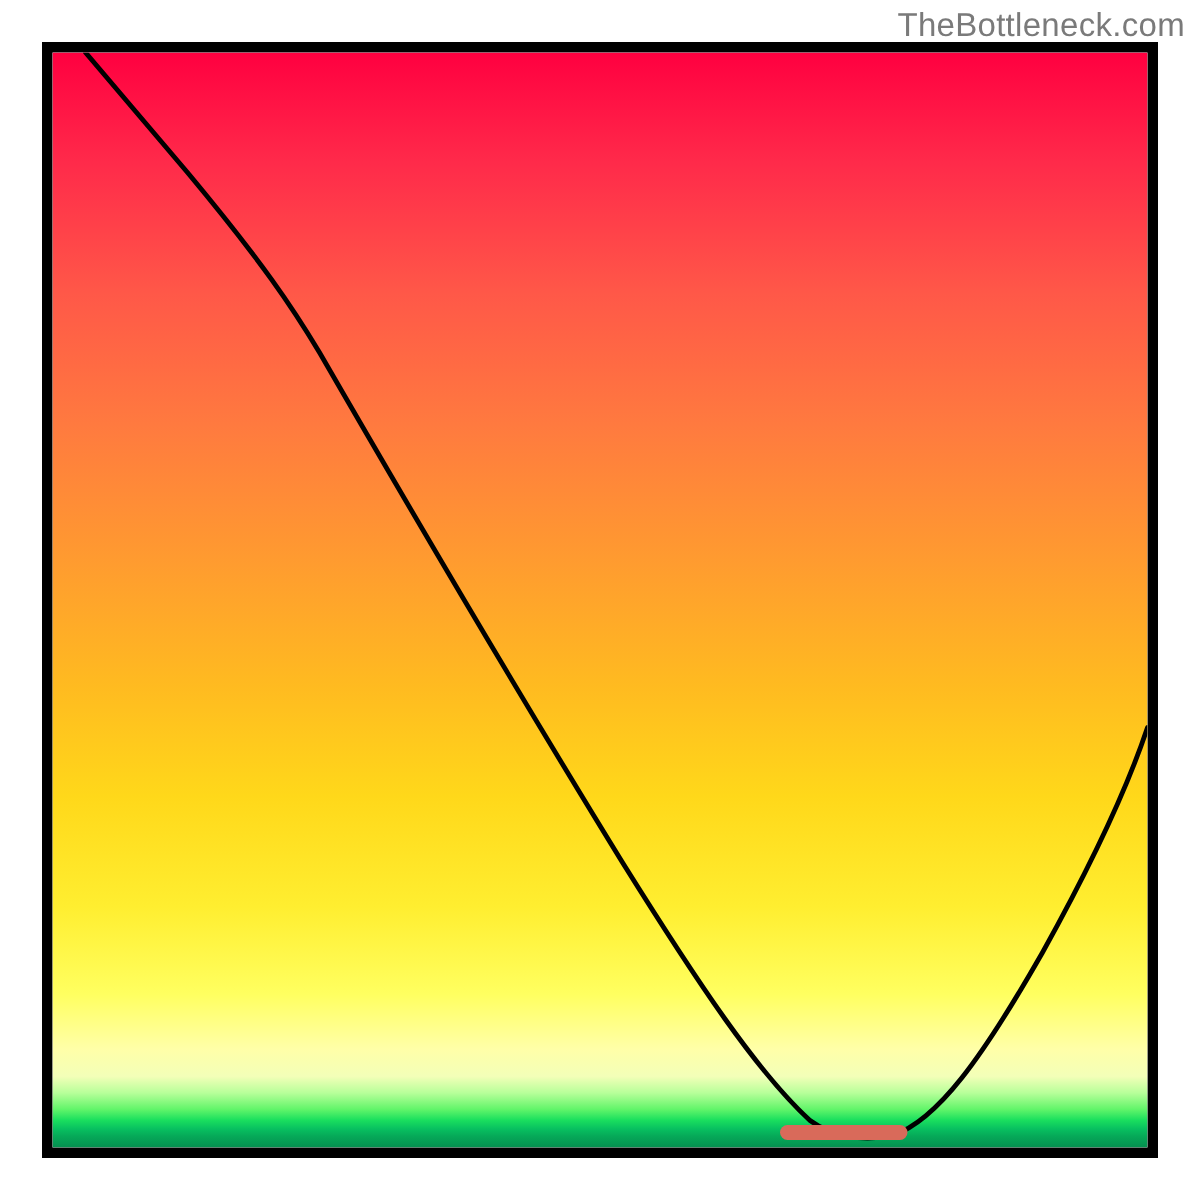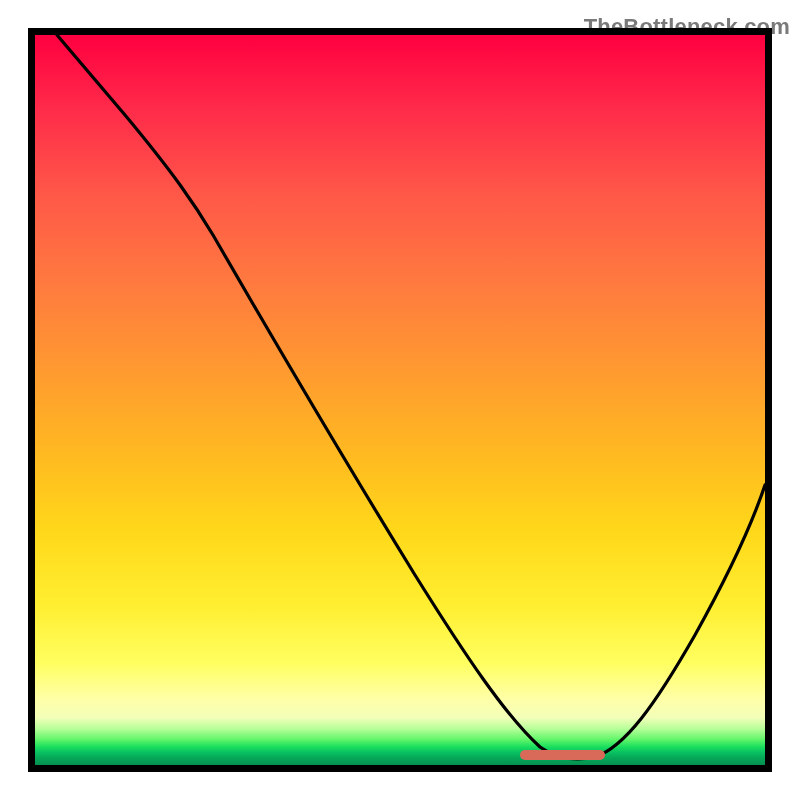--- a/index.html
+++ b/index.html
@@ -10,25 +10,25 @@
     background: #ffffff;
     font-family: Arial, Helvetica, sans-serif;
   }
   .container {
     position: relative;
     width: 800px;
     height: 800px;
   }
   .watermark {
     position: absolute;
-    top: 14px;
+    top: 4px;
     right: 10px;
     font-size: 22px;
     color: #7a7a7a;
-    font-weight: 700;
+    font-weight: 400;
     letter-spacing: 0.2px;
   }
   .plot-area {
     position: absolute;
     left: 28px;
     top: 28px;
     width: 744px;
     height: 744px;
     box-sizing: border-box;
     border: 7px solid #000000;

